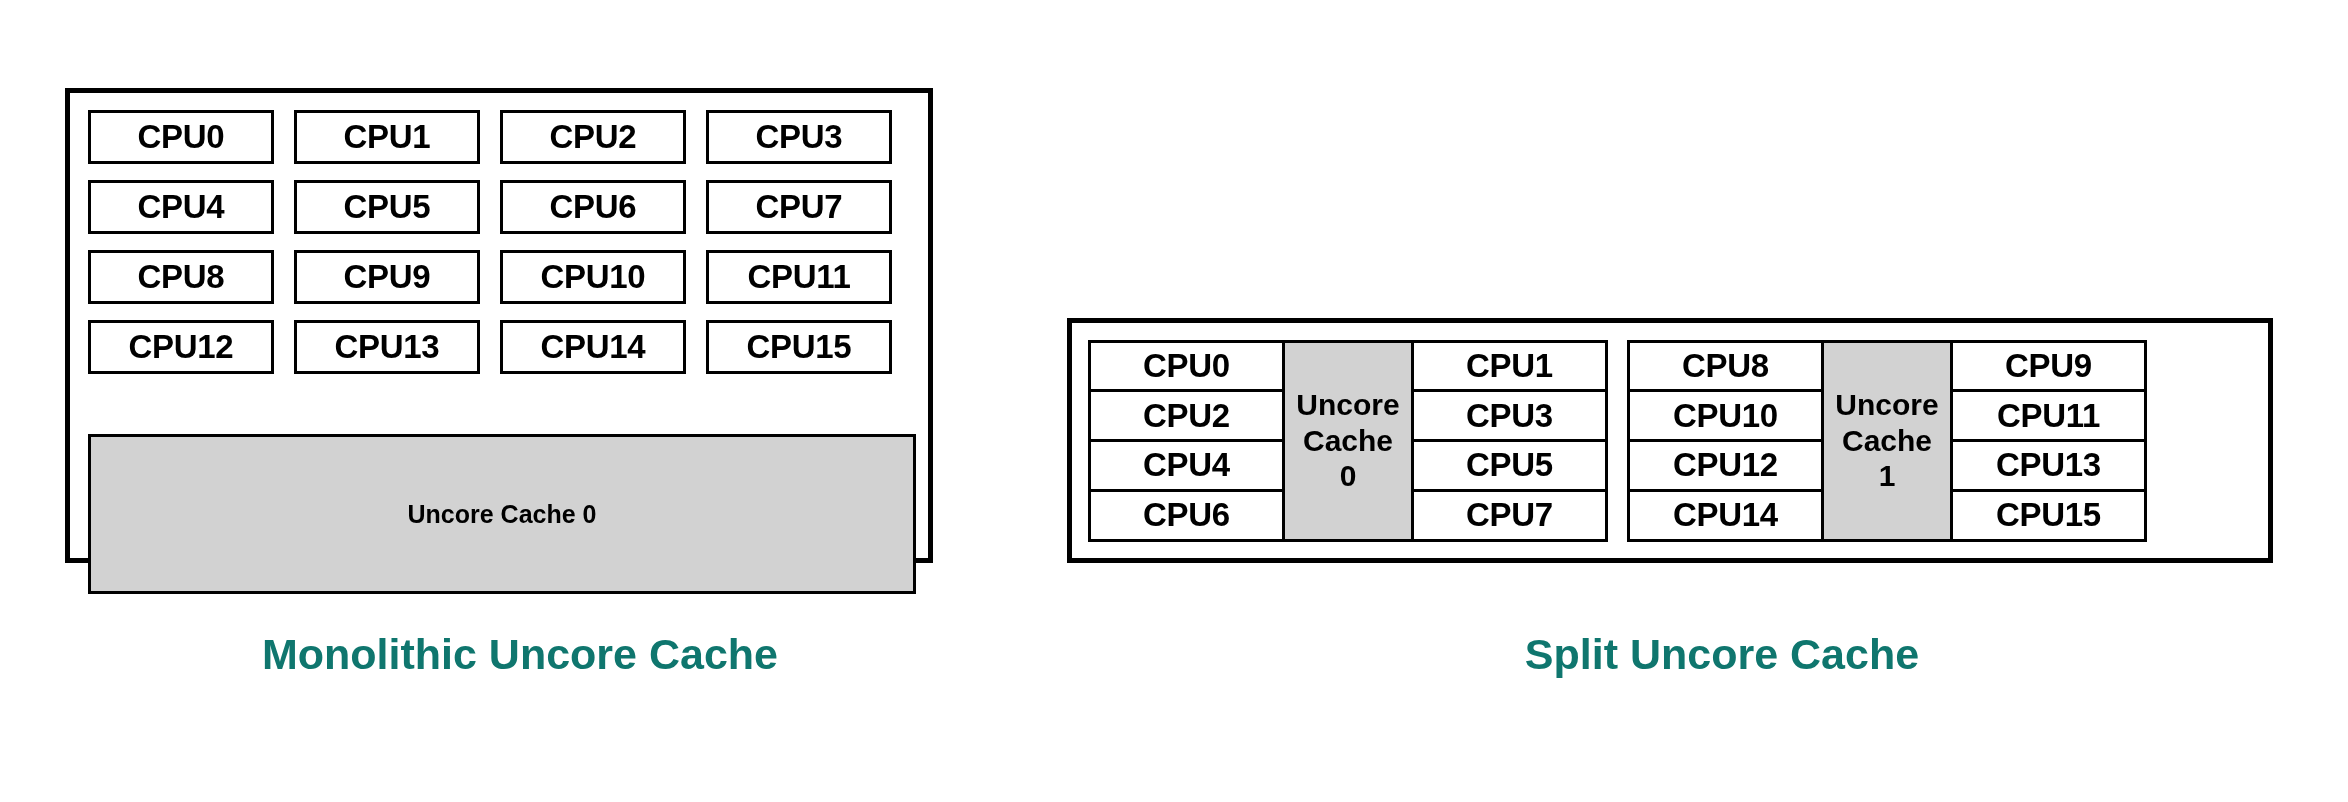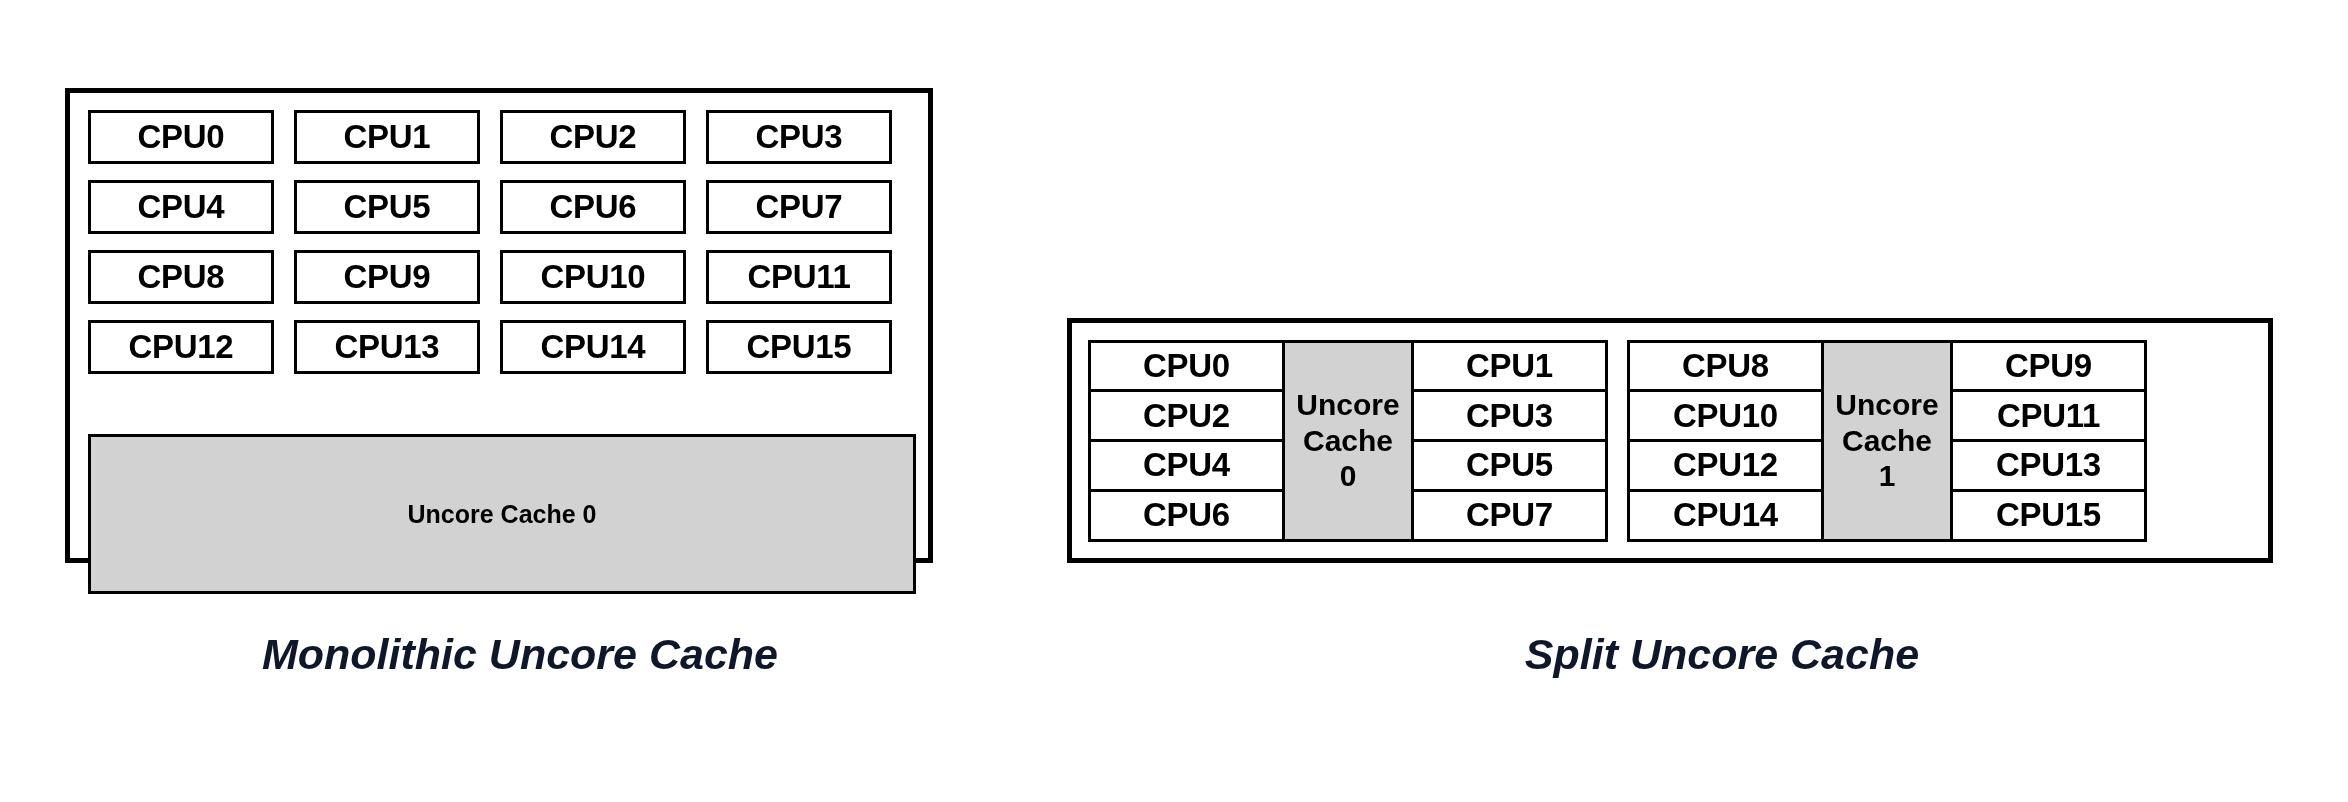--- a/index.html
+++ b/index.html
@@ -130,24 +130,23 @@
     color: #000000;
     text-align: center;
   }
 
   
   .diagram-caption {
     position: absolute;
     font-size: 43px;
     font-weight: bold;
     font-stretch: condensed;
-    color: #0f172a;
+    color: #0f766e;
     white-space: nowrap;
     text-align: center;
-    font-style: italic;
   }
   #monolithic-caption {
     left: 0px;
     top: 630px;
     width: 1040px;
   }
   #split-caption {
     left: 1252px;
     top: 630px;
     width: 940px;

